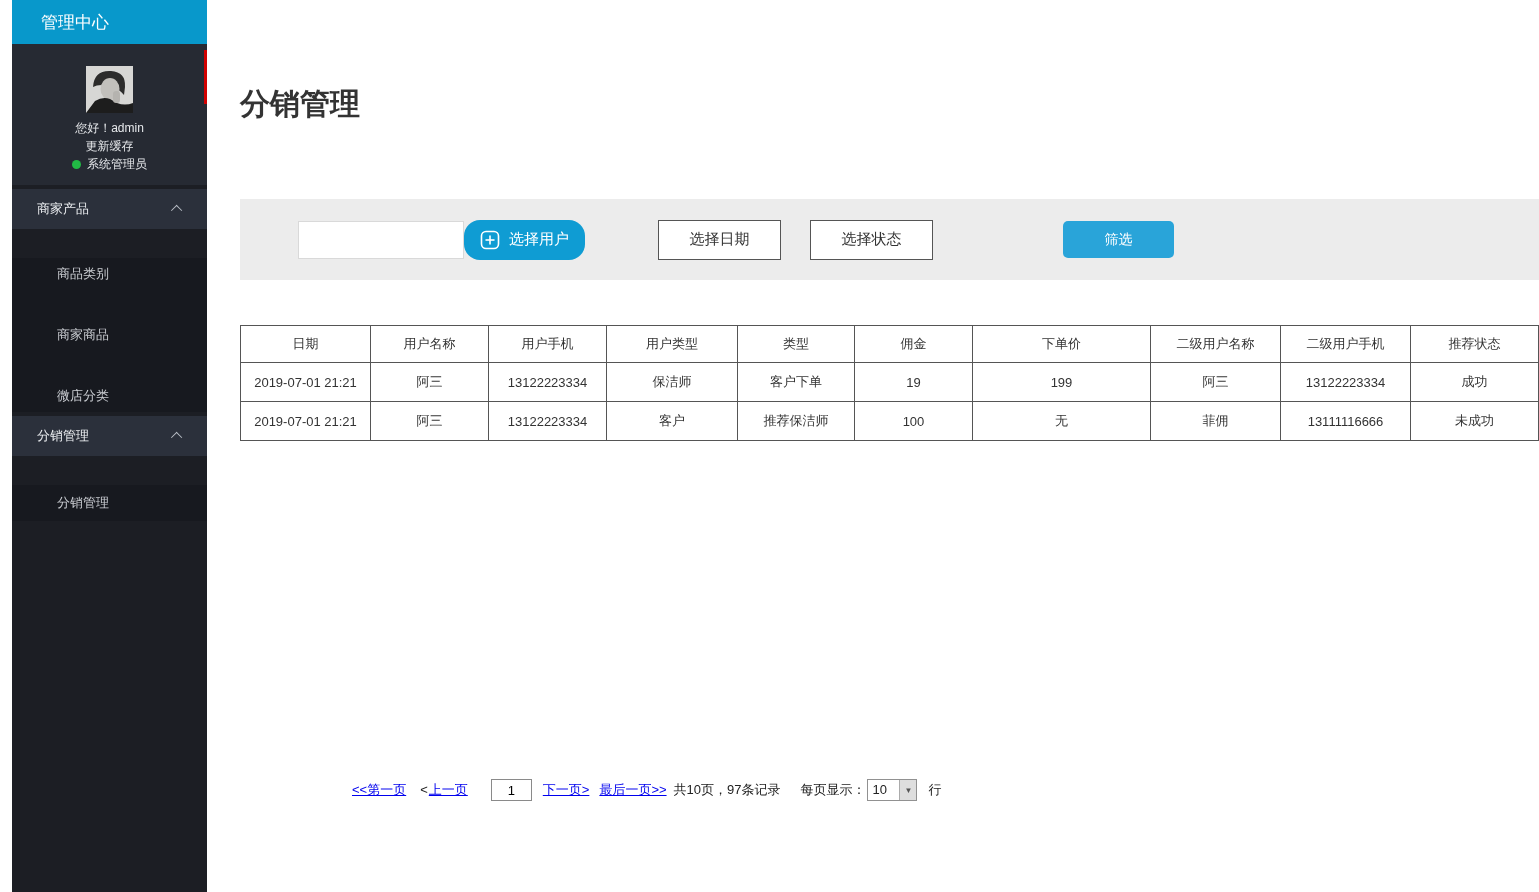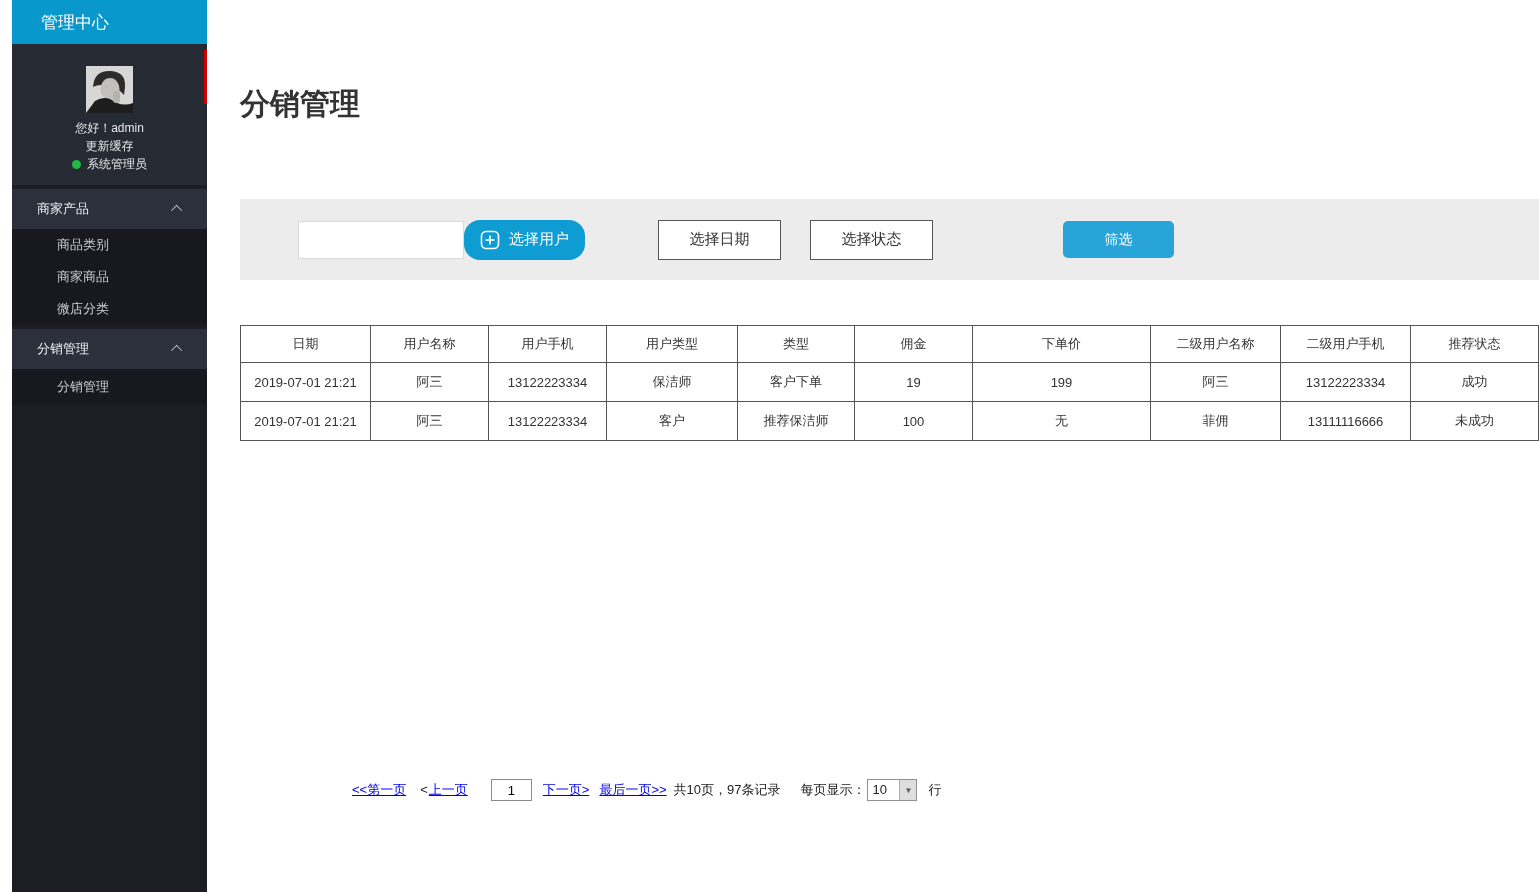--- a/index.html
+++ b/index.html
@@ -46,21 +46,21 @@
     padding: 0 25px; color: #eceef1; font-size: 13px; cursor: pointer;
   }
   .chevron-up {
     width: 8px; height: 8px;
     border-left: 1px solid #b9bec6; border-top: 1px solid #b9bec6;
     transform: rotate(45deg) translateY(2px);
   }
   .submenu { background: #17191f; }
   .submenu-item {
     height: 32px; line-height: 32px; padding-left: 45px;
-    color: #c9ccd1; font-size: 13px; cursor: pointer;
+    color: #c9ccd1; font-size: 13px; cursor: pointer; margin-top: 29px;
   }
   .submenu.single .submenu-item { height: 36px; line-height: 36px; }
 
   
   .main { position: absolute; left: 195px; top: 0; right: 0; bottom: 0; padding-left: 45px; }
   .page-title { font-size: 30px; font-weight: 700; color: #333; margin-top: 84px; }
 
   .filter-bar {
     margin-top: 74px; height: 81px; background: #ececec;
     display: flex; align-items: center;

